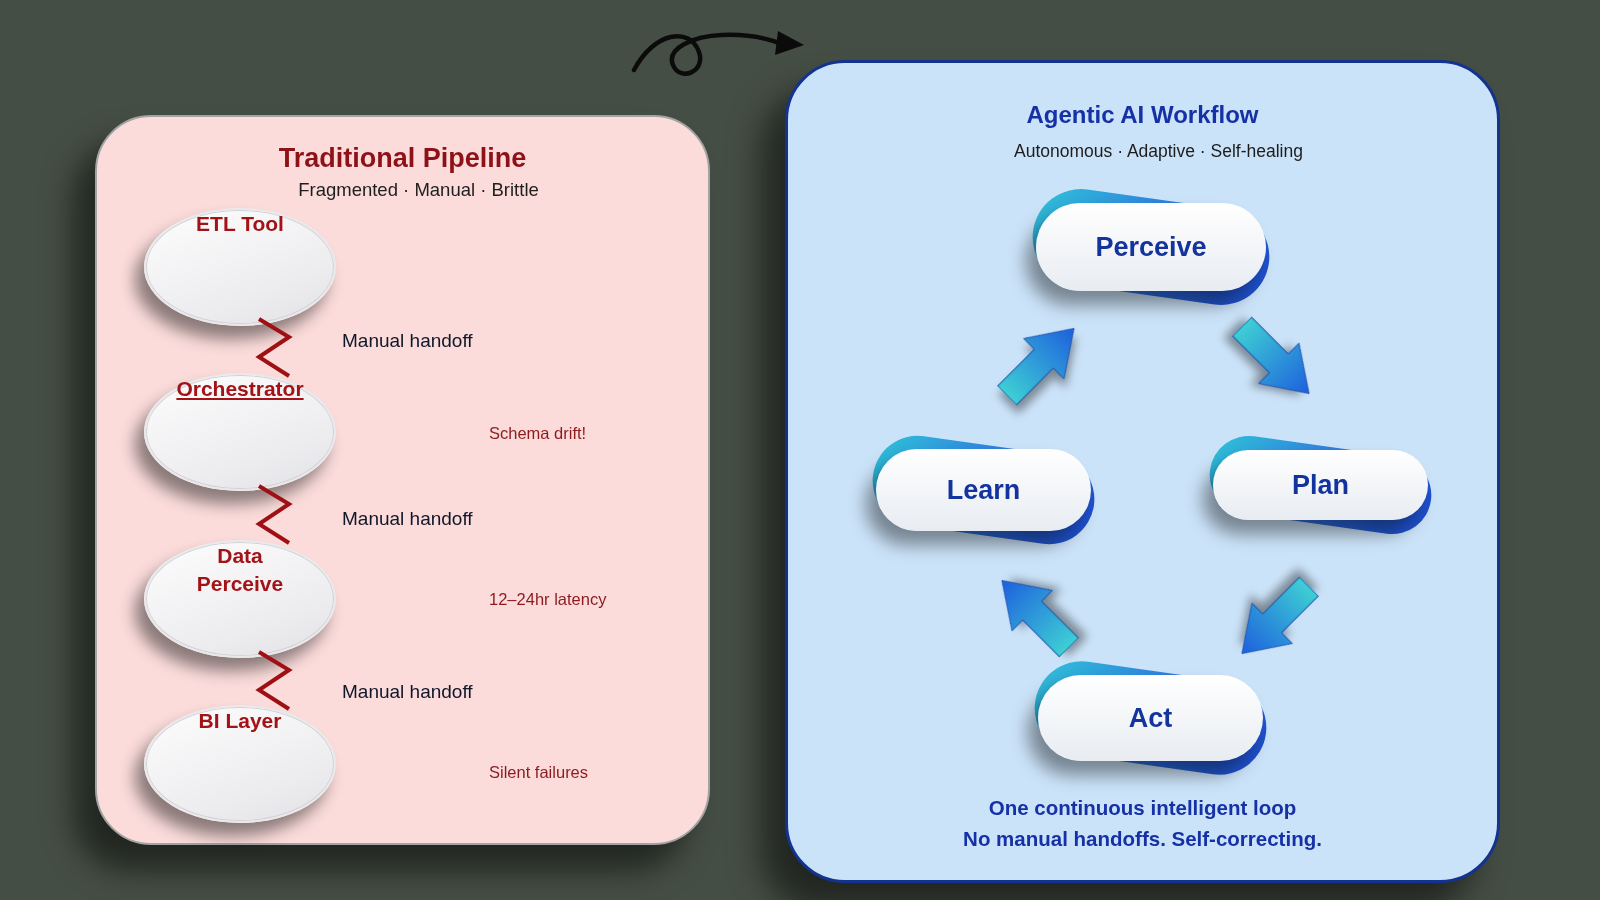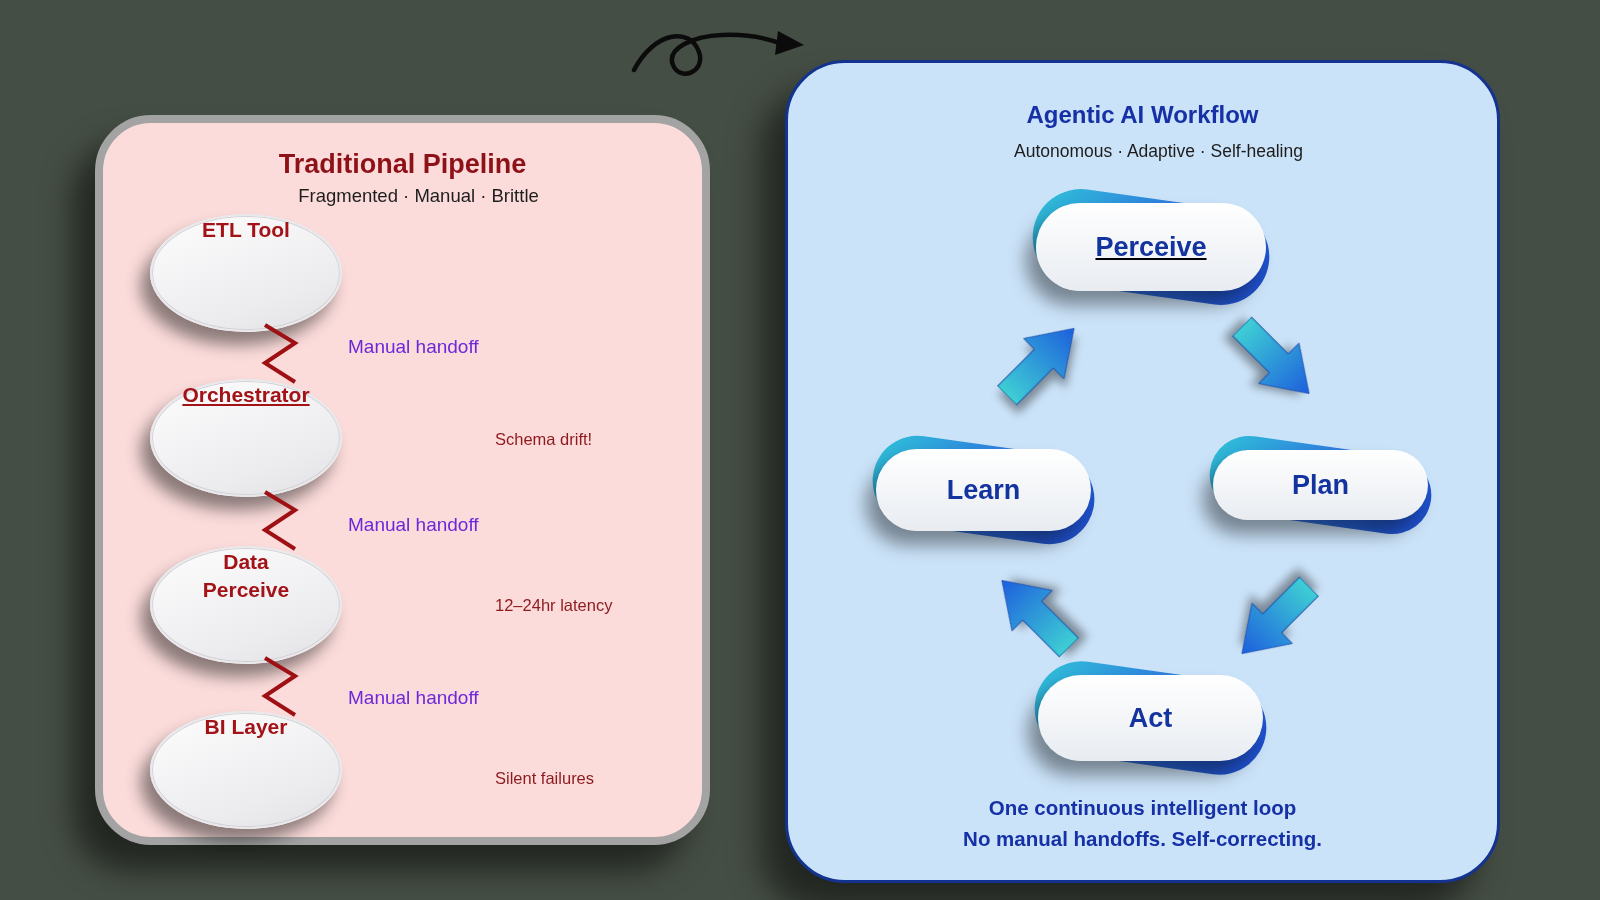--- a/index.html
+++ b/index.html
@@ -8,21 +8,21 @@
     background:#454e44;
     font-family:"Liberation Sans","DejaVu Sans",sans-serif;
     -webkit-font-smoothing:antialiased;
   }
   .stage{position:relative;width:1600px;height:900px;}
 
   
   .panel{position:absolute;box-sizing:border-box;margin-top:40px;}
   .panel.left{
     left:95px;top:75px;width:615px;height:730px;
-    background:#fbdcdb;border:8px solid #a3a3a3;border-radius:56px;
+    background:#fbdcdb;border:2px solid #a3a3a3;border-radius:56px;
     box-shadow:-22px 26px 30px rgba(0,0,0,.5);
   }
   .panel.right{
     left:785px;top:20px;width:715px;height:823px;
     background:#cbe3f9;border:3px solid #14338f;border-radius:60px;
     box-shadow:-24px 28px 32px rgba(0,0,0,.5);
   }
   .panel-title{position:absolute;left:0;right:0;text-align:center;margin:0;font-weight:bold;}
   .panel.left .panel-title{top:26px;font-size:27px;color:#8e1118;}
   .panel.right .panel-title{top:38px;font-size:24px;color:#1630a6;}
@@ -35,21 +35,21 @@
     position:absolute;width:192px;height:118px;border-radius:50%;
     background:linear-gradient(160deg,#fdfdfd 0%,#ececef 70%,#e2e2e6 100%);
     border:2px solid #e9e9ec;
     box-shadow:-9px 13px 16px rgba(0,0,0,.45), inset 0 0 0 1px #d2d2d6;
     display:flex;align-items:flex-start;justify-content:center;text-align:center;
     color:#a31217;font-weight:bold;font-size:21px;line-height:1.35;
     padding:0 28px;box-sizing:border-box;
   }
   .zigzag{position:absolute;}
   .handoff{
-    position:absolute;font-size:19px;color:#6d28d9;white-space:nowrap;
+    position:absolute;font-size:19px;color:#0f172a;white-space:nowrap;
   }
   .annotation{
     position:absolute;font-size:16.5px;color:#8e1a1e;white-space:nowrap;
   }
 
   
   .pill{position:absolute;}
   .pill .accent{
     position:absolute;inset:-4px;border-radius:48px;
     background:linear-gradient(120deg,#2fc4d8 0%,#2f6fe0 55%,#1b49c8 100%);
@@ -111,21 +111,21 @@
 
     <div class="annotation" style="left:392px;top:307px;">Schema drift!</div>
     <div class="annotation" style="left:392px;top:473px;">12–24hr latency</div>
     <div class="annotation" style="left:392px;top:646px;">Silent failures</div>
   </section>
 
   <section class="panel right">
     <h2 class="panel-title">Agentic AI Workflow</h2>
     <p class="panel-sub">Autonomous · Adaptive · Self-healing</p>
 
-    <div class="pill" style="left:248px;top:140px;width:230px;height:88px;text-decoration:underline;">
+    <div class="pill" style="left:248px;top:140px;width:230px;height:88px;">
       <div class="accent"></div>
       <div class="face">Perceive</div>
     </div>
     <div class="pill" style="left:425px;top:387px;width:215px;height:70px;">
       <div class="accent"></div>
       <div class="face">Plan</div>
     </div>
     <div class="pill" style="left:250px;top:612px;width:225px;height:86px;">
       <div class="accent"></div>
       <div class="face">Act</div>

